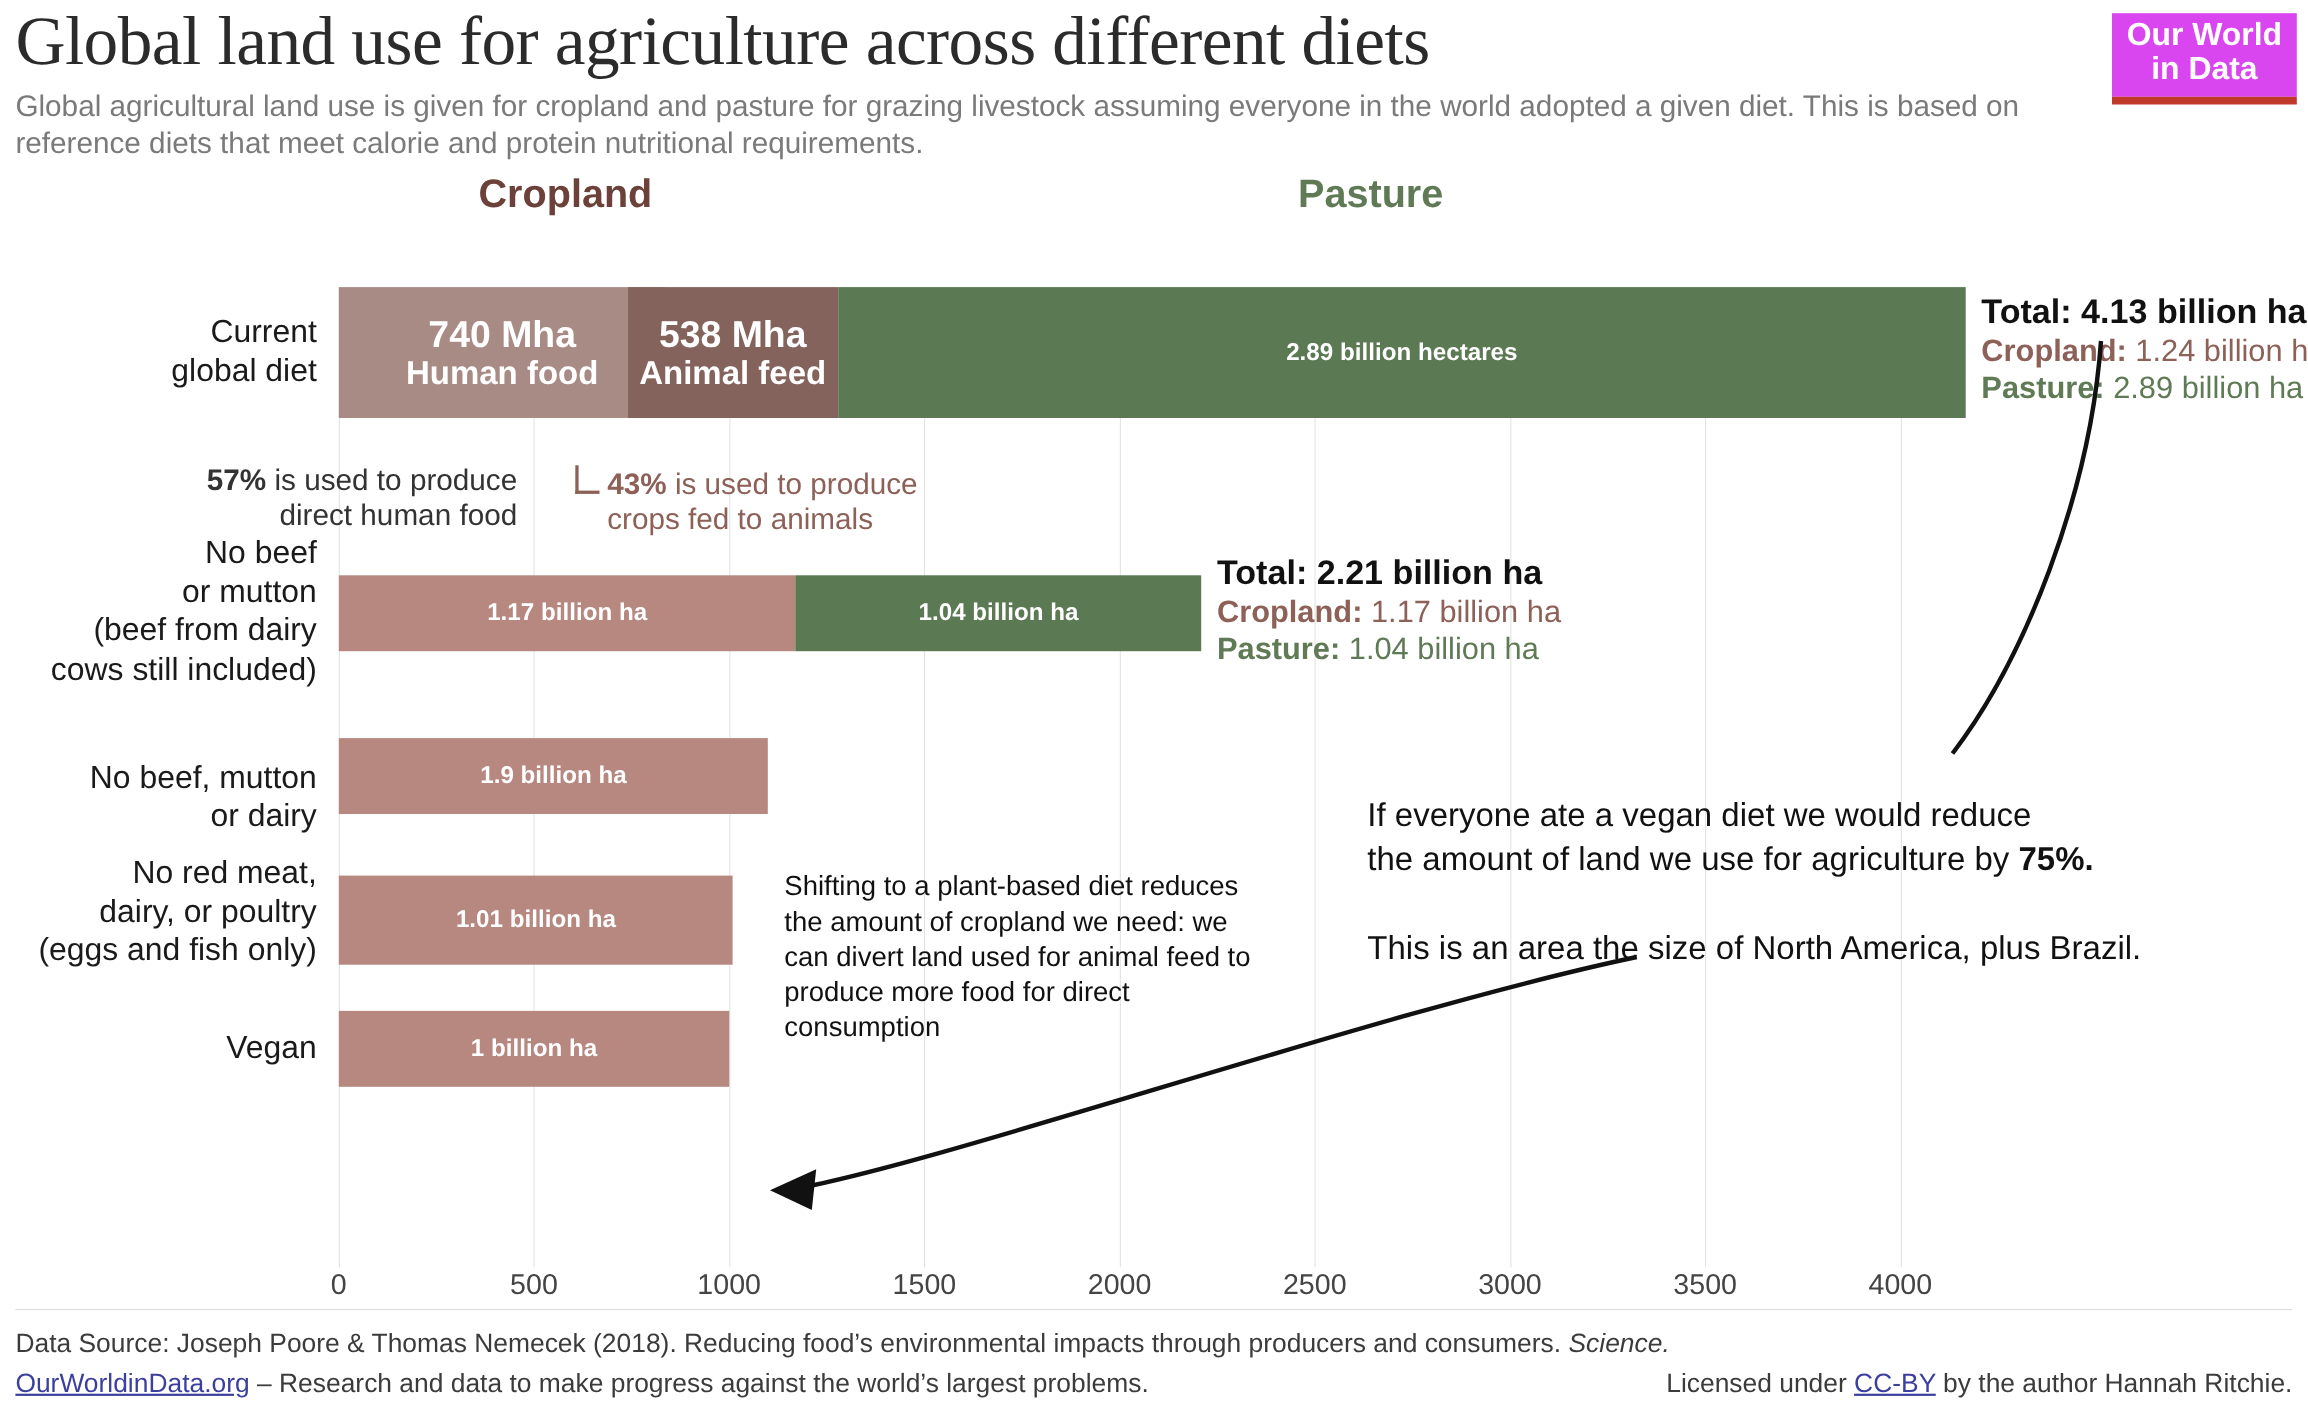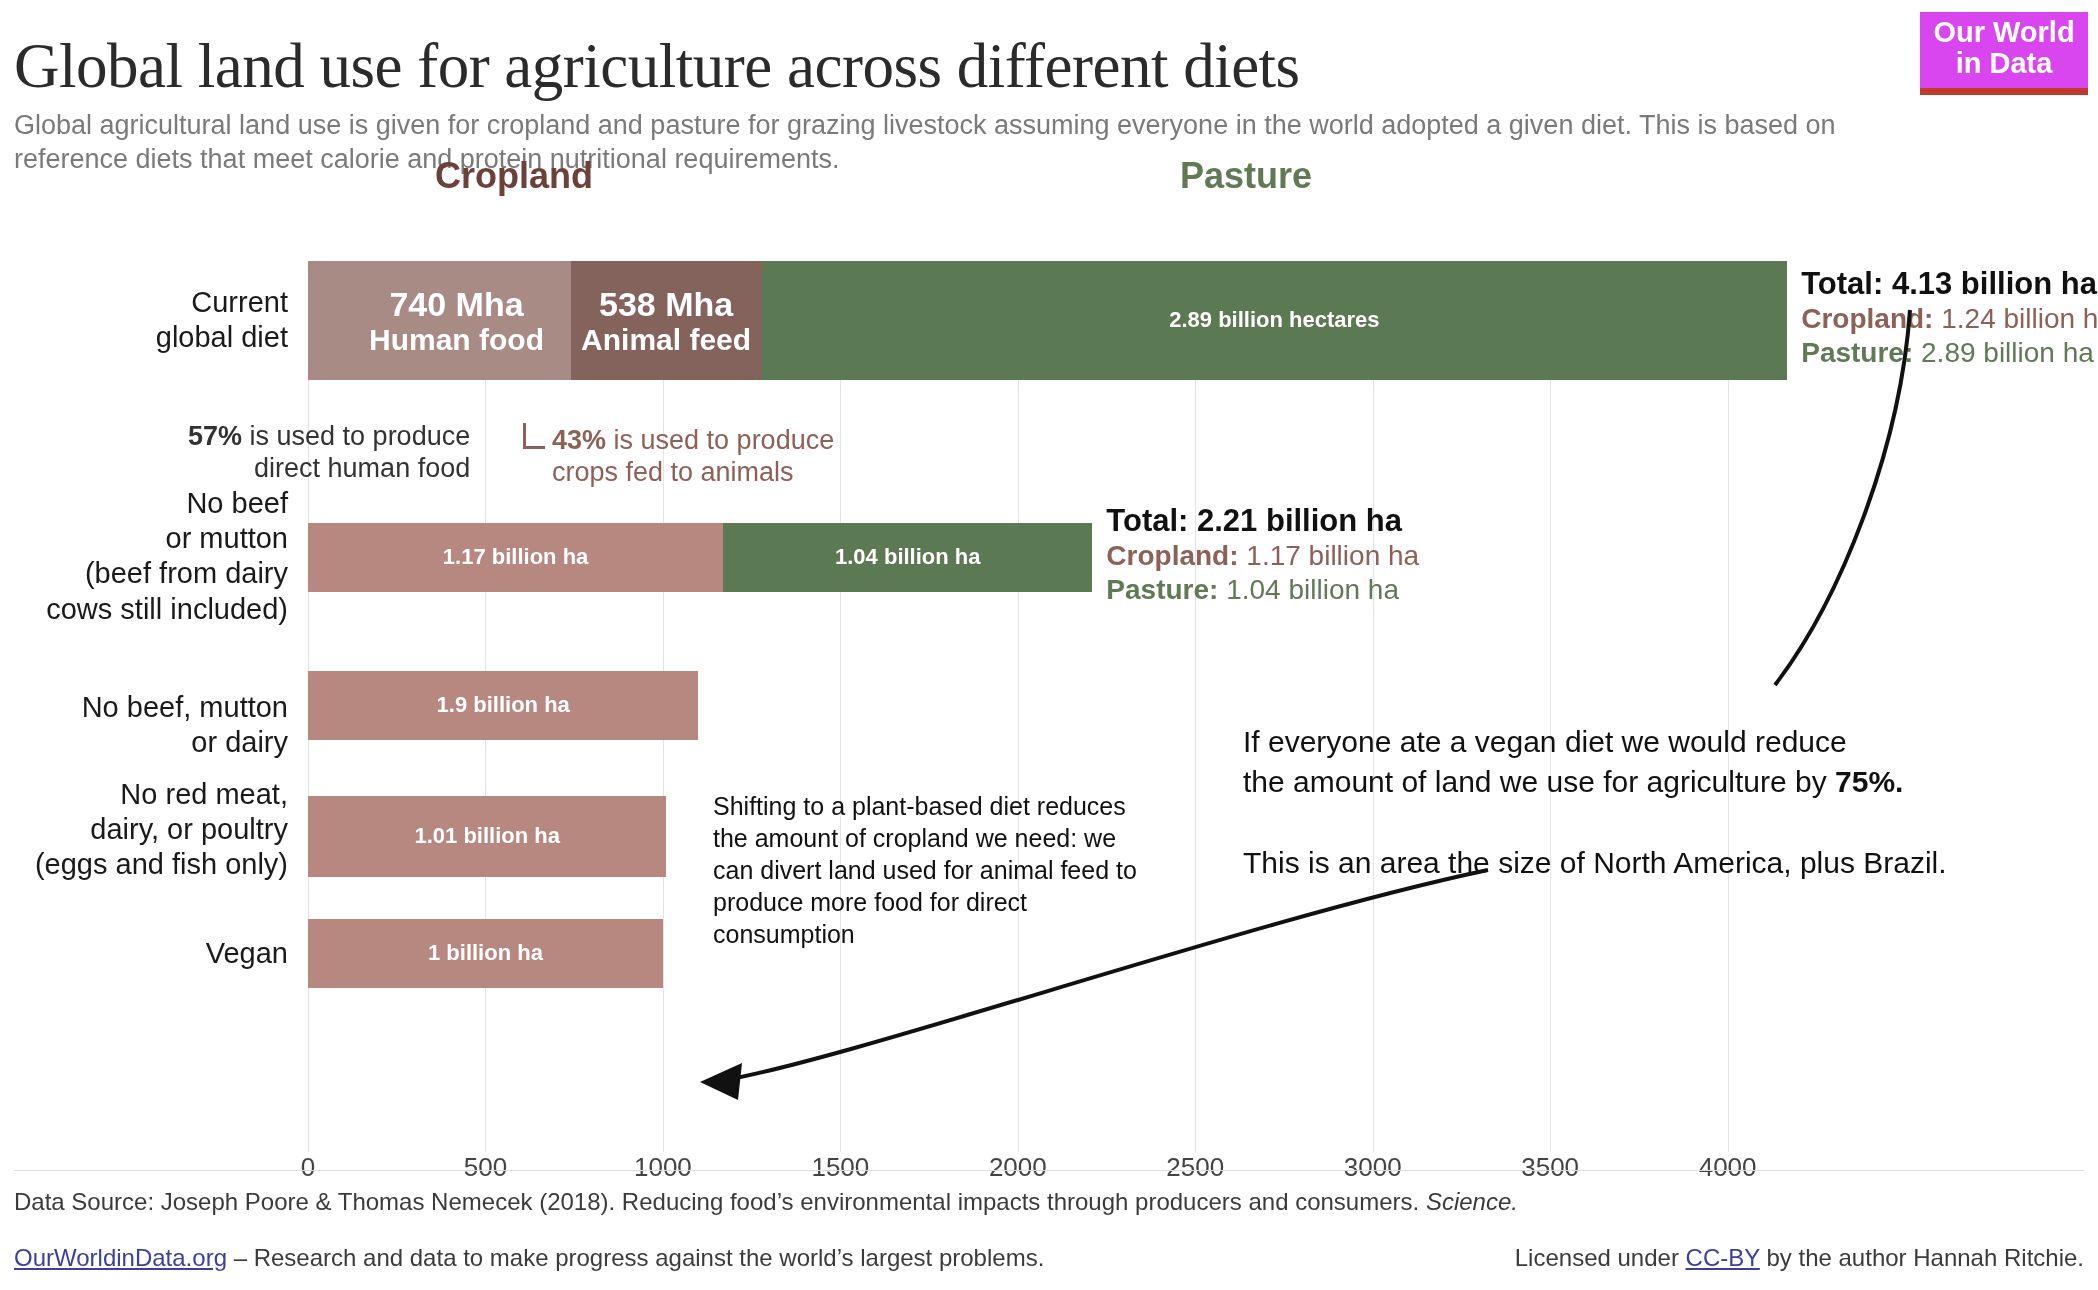--- a/index.html
+++ b/index.html
@@ -16,21 +16,20 @@
   
   #header { position: absolute; left: 14px; top: 4px; width: 1880px; }
   #chart-title {
     font-family: "Liberation Serif", serif;
     font-size: 63px;
     font-weight: 400;
     letter-spacing: -0.5px;
     color: #2b2b2b;
     line-height: 1.06;
     white-space: nowrap;
-    margin-top: 29px;
   }
   #chart-subtitle {
     font-size: 27px;
     color: #7a7a7a;
     line-height: 1.28;
     margin-top: 8px;
     max-width: 1880px;
   }
 
   
@@ -127,21 +126,21 @@
 
   
   #footer {
     position: absolute; left: 14px; bottom: 14px; width: 2070px;
     font-size: 24px; color: #3b3b3b; line-height: 1.5;
   }
   #footer .line { position: relative; }
   #footer .link { color: #3b3f9e; }
   #footer .italic { font-style: italic; }
   #footer-rule { position:absolute; left:0; right:0; top:-14px; height:1px; background:#ddd; }
-  #footer-line2 { display: flex; justify-content: space-between; align-items: baseline; margin-top: 20px; }
+  #footer-line2 { display: flex; justify-content: space-between; align-items: baseline; }
   svg { overflow: visible; }
 </style>
 </head>
 <body>
 
 <div id="header">
   <div id="chart-title">Global land use for agriculture across different diets</div>
   <div id="chart-subtitle">Global agricultural land use is given for cropland and pasture for grazing livestock assuming everyone in the world adopted a given diet. This is based on reference diets that meet calorie and protein nutritional requirements.</div>
 </div>
 

